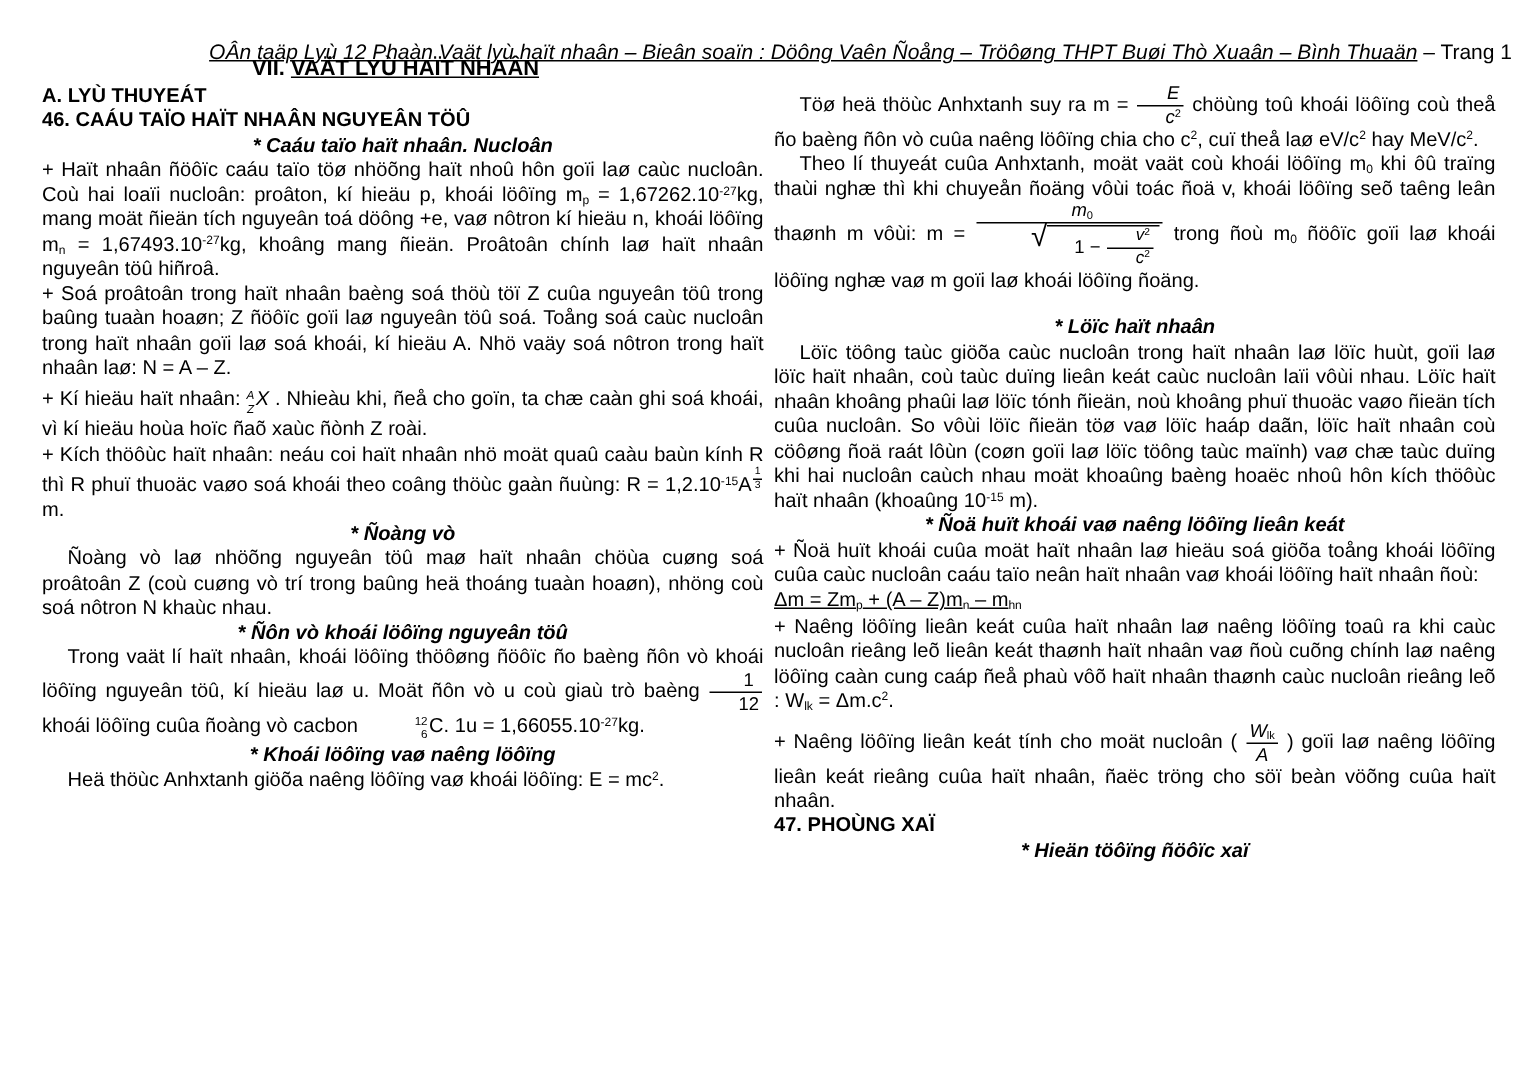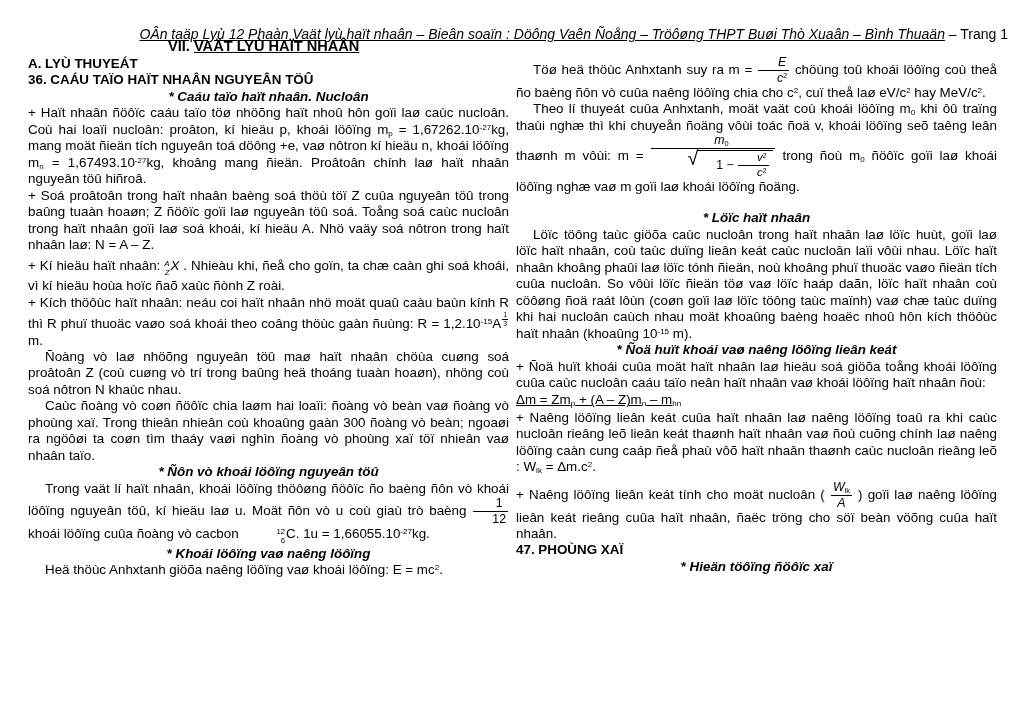--- a/index.html
+++ b/index.html
@@ -65,28 +65,28 @@
     <span class="header-underlined">OÂn taäp Lyù 12 Phaàn Vaät lyù haït nhaân – Bieân soaïn : Döông Vaên Ñoång – Tröôøng THPT Buøi Thò Xuaân – Bình Thuaän</span><span class="header-plain"> – Trang 1</span>
   </div>
 
   <div class="doc-title">
     <span>VII. </span><span class="t-underline">VAÄT LYÙ HAÏT NHAÂN</span>
   </div>
 
   <div class="columns">
     <div class="col" id="left-col">
         <div class="block heading1">A. LYÙ THUYEÁT</div>
-        <div class="block heading1">36. CAÁU TAÏO HAÏT NHAÂN NGUYEÂN TÖÛ</div>
+        <div class="block heading1">46. CAÁU TAÏO HAÏT NHAÂN NGUYEÂN TÖÛ</div>
         <div class="block subheading">* Caáu taïo haït nhaân. Nucloân</div>
         <div class="block para">+ Haït nhaân ñöôïc caáu taïo töø nhöõng haït nhoû hôn goïi laø caùc nucloân. Coù hai loaïi nucloân: proâton, kí hieäu p, khoái löôïng m<span class="sub">p</span> = 1,67262.10<span class="sup">-27</span>kg, mang moät ñieän tích nguyeân toá döông +e, vaø nôtron kí hieäu n, khoái löôïng m<span class="sub">n</span> = 1,67493.10<span class="sup">-27</span>kg, khoâng mang ñieän. Proâtoân chính laø haït nhaân nguyeân töû hiñroâ.</div>
         <div class="block para">+ Soá proâtoân trong haït nhaân baèng soá thöù töï Z cuûa nguyeân töû trong baûng tuaàn hoaøn; Z ñöôïc goïi laø nguyeân töû soá. Toång soá caùc nucloân trong haït nhaân goïi laø soá khoái, kí hieäu A. Nhö vaäy soá nôtron trong haït nhaân laø: N = A – Z.</div>
         <div class="block para mt">+ Kí hieäu haït nhaân: <span class="iso it"><span class="iso-stack"><span class="iso-top">A</span><span class="iso-bot">Z</span></span><span class="iso-sym">X</span></span> . Nhieàu khi, ñeå cho goïn, ta chæ caàn ghi soá khoái, vì kí hieäu hoùa hoïc ñaõ xaùc ñònh Z roài.</div>
         <div class="block para">+ Kích thöôùc haït nhaân: neáu coi haït nhaân nhö moät quaû caàu baùn kính R thì R phuï thuoäc vaøo soá khoái theo coâng thöùc gaàn ñuùng: R = 1,2.10<span class="sup">-15</span>A<span class="fracsup"><span class="fnum">1</span><span class="fden">3</span></span> m.</div>
+        <div class="block subheading">* Ñoàng vò</div>
         <div class="block para indent">Ñoàng vò laø nhöõng nguyeân töû maø haït nhaân chöùa cuøng soá proâtoân Z (coù cuøng vò trí trong baûng heä thoáng tuaàn hoaøn), nhöng coù soá nôtron N khaùc nhau.</div>
-        <div class="block para indent">Caùc ñoàng vò coøn ñöôïc chia laøm hai loaïi: ñoàng vò beàn vaø ñoàng vò phoùng xaï. Trong thieân nhieân coù khoaûng gaàn 300 ñoàng vò beàn; ngoaøi ra ngöôøi ta coøn tìm thaáy vaøi nghìn ñoàng vò phoùng xaï töï nhieân vaø nhaân taïo.</div>
         <div class="block subheading">* Ñôn vò khoái löôïng nguyeân töû</div>
         <div class="block para indent">Trong vaät lí haït nhaân, khoái löôïng thöôøng ñöôïc ño baèng ñôn vò khoái löôïng nguyeân töû, kí hieäu laø u. Moät ñôn vò u coù giaù trò baèng <span class="frac"><span class="fnum">1</span><span class="fden">12</span></span> khoái löôïng cuûa ñoàng vò cacbon <span class="iso"><span class="iso-stack"><span class="iso-top">12</span><span class="iso-bot">6</span></span><span class="iso-sym">C</span></span>. 1u = 1,66055.10<span class="sup">-27</span>kg.</div>
         <div class="block subheading">* Khoái löôïng vaø naêng löôïng</div>
         <div class="block para indent">Heä thöùc Anhxtanh giöõa naêng löôïng vaø khoái löôïng: E = mc<span class="sup">2</span>.</div>
       </div>
     <div class="col" id="right-col">
         <div class="block para indent">Töø heä thöùc Anhxtanh suy ra m = <span class="frac"><span class="fnum"><span class="it">E</span></span><span class="fden"><span class="it">c</span><span class="sup">2</span></span></span> chöùng toû khoái löôïng coù theå ño baèng ñôn vò cuûa naêng löôïng chia cho c<span class="sup">2</span>, cuï theå laø eV/c<span class="sup">2</span> hay MeV/c<span class="sup">2</span>.</div>
         <div class="block para indent">Theo lí thuyeát cuûa Anhxtanh, moät vaät coù khoái löôïng m<span class="sub">0</span> khi ôû traïng thaùi nghæ thì khi chuyeån ñoäng vôùi toác ñoä v, khoái löôïng seõ taêng leân thaønh m vôùi: m = <span class="frac"><span class="fnum"><span class="it">m</span><span class="sub">0</span></span><span class="fden"><span class="sqrt">
                 <span class="rad">√</span>
                 <span class="sqrt-body">1 − <span class="frac"><span class="fnum"><span class="it">v</span><span class="sup">2</span></span><span class="fden"><span class="it">c</span><span class="sup">2</span></span></span></span>

